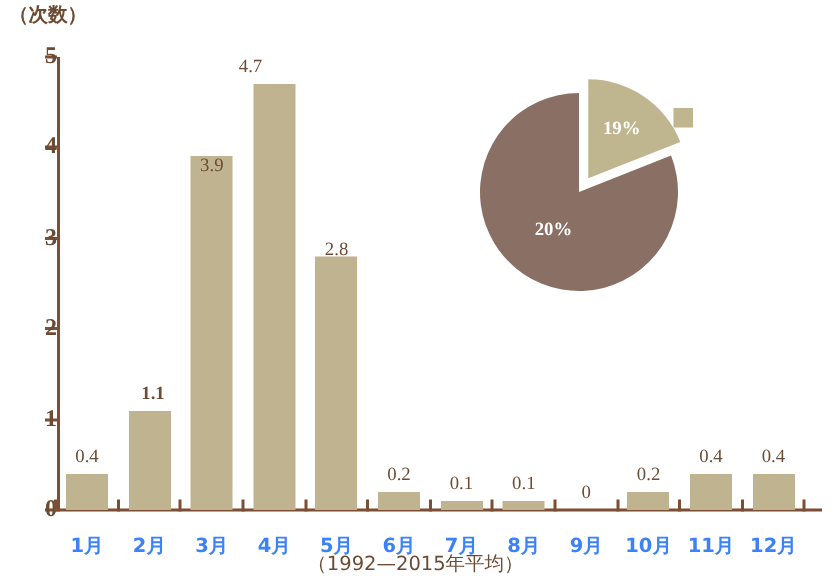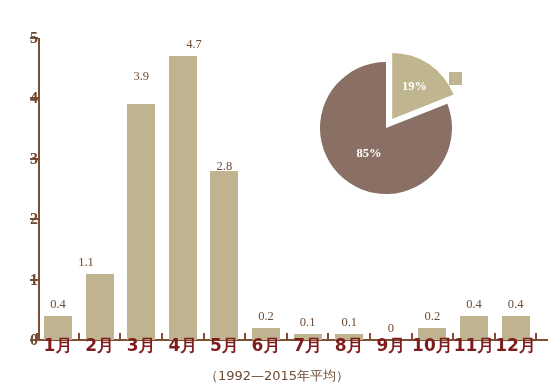--- a/index.html
+++ b/index.html
@@ -89,24 +89,24 @@
   .bar-value {
     position: absolute;
     font-size: 12.5px;
     color: #6d4b33;
     text-align: center;
     white-space: nowrap;
     transform: translateX(-50%);
   }
   .cat-label {
     position: absolute;
-    top: 334px;
-    font-size: 17px;
-    font-weight: bold;
-    color: #7f1d1d;
+    top: 355px;
+    font-size: 13px;
+    font-weight: bold;
+    color: #3b82f6;
     text-align: center;
     white-space: nowrap;
     transform: translateX(-50%);
     font-family: "DejaVu Sans", "Liberation Sans", sans-serif;
   }
 
   
   .caption {
     position: absolute;
     left: 0;
@@ -159,20 +159,21 @@
     color: #6d4b33;
     white-space: nowrap;
     font-family: "DejaVu Sans", "Liberation Sans", sans-serif;
   }
 </style>
 </head>
 <body>
 
 <div id="figure">
 
+  <div class="unit-label">（次数）</div>
 
   <div class="axis-y"></div>
   <div class="axis-x"></div>
 
   <div id="yticks">
       <div class="ytick" style="top: 339px;"></div>
       <div class="ytick-wrap" style="top: 340px;">
         <div class="ytick-label">0</div>
       </div>
       <div class="ytick" style="top: 278.6px;"></div>
@@ -220,23 +221,23 @@
       <div class="bar" style="left: 210.4px; width: 28px; top: 170.88px; height: 169.12px; background: rgb(191, 179, 144);"></div>
       <div class="bar" style="left: 252px; width: 28px; top: 327.92px; height: 12.08px; background: rgb(191, 179, 144);"></div>
       <div class="bar" style="left: 293.6px; width: 28px; top: 333.96px; height: 6.04px; background: rgb(191, 179, 144);"></div>
       <div class="bar" style="left: 335.2px; width: 28px; top: 333.96px; height: 6.04px; background: rgb(191, 179, 144);"></div>
       <div class="bar" style="left: 418.4px; width: 28px; top: 327.92px; height: 12.08px; background: rgb(191, 179, 144);"></div>
       <div class="bar" style="left: 460px; width: 28px; top: 315.84px; height: 24.16px; background: rgb(191, 179, 144);"></div>
       <div class="bar" style="left: 501.6px; width: 28px; top: 315.84px; height: 24.16px; background: rgb(191, 179, 144);"></div>
     </div>
   <div id="barvalues">
       <div class="bar-value" style="left: 58px; top: 296.84px;">0.4</div>
-      <div class="bar-value" style="left: 86px; top: 254.56px;">1.1</div>
-      <div class="bar-value" style="left: 141.2px; top: 69px;">3.9</div>
-      <div class="bar-value" style="left: 194px; top: 37.12px;">4.7</div>
+      <div class="bar-value" style="left: 102px; top: 254.56px; font-weight: bold;">1.1</div>
+      <div class="bar-value" style="left: 141.2px; top: 103px;">3.9</div>
+      <div class="bar-value" style="left: 167px; top: 37.12px;">4.7</div>
       <div class="bar-value" style="left: 224.4px; top: 159px;">2.8</div>
       <div class="bar-value" style="left: 266px; top: 308.92px;">0.2</div>
       <div class="bar-value" style="left: 307.6px; top: 314.96px;">0.1</div>
       <div class="bar-value" style="left: 349.2px; top: 314.96px;">0.1</div>
       <div class="bar-value" style="left: 390.8px; top: 321px;">0</div>
       <div class="bar-value" style="left: 432.4px; top: 308.92px;">0.2</div>
       <div class="bar-value" style="left: 474px; top: 296.84px;">0.4</div>
       <div class="bar-value" style="left: 515.6px; top: 296.84px;">0.4</div>
     </div>
   <div id="catlabels">
@@ -255,21 +256,21 @@
     </div>
 
   <div class="caption">（1992—2015年平均）</div>
 
   <div class="pie-wrap">
     <svg width="154" height="176" viewBox="0 0 154 176">
       <path id="pie-slice-major" d="M 78 92 L 139.3652480686246 67.70377952281126 A 66 66 0 1 1 77.99999999999999 26 Z" fill="#8a7064"></path>
       <path id="pie-slice-minor" d="M 84.18291715637343 82.90211368297982 L 84.18291715637343 16.902113682979817 A 66 66 0 0 1 145.54816522499803 58.60589320579108 Z" fill="#bfb68f"></path>
     </svg>
     <div class="pie-pct" id="pct-minor" style="left: 106.441px; top: 50.1497px;">19%</div>
-    <div class="pie-pct" id="pct-major" style="left: 60.9351px; top: 117.11px;">85%</div>
+    <div class="pie-pct" id="pct-major" style="left: 60.9351px; top: 117.11px;">20%</div>
   </div>
 
   <div class="legend">
     <div class="legend-row">
       <span class="legend-swatch" id="sw0" style="background: rgb(191, 182, 143);"></span>
     </div>
   </div>
 
 </div>
 

